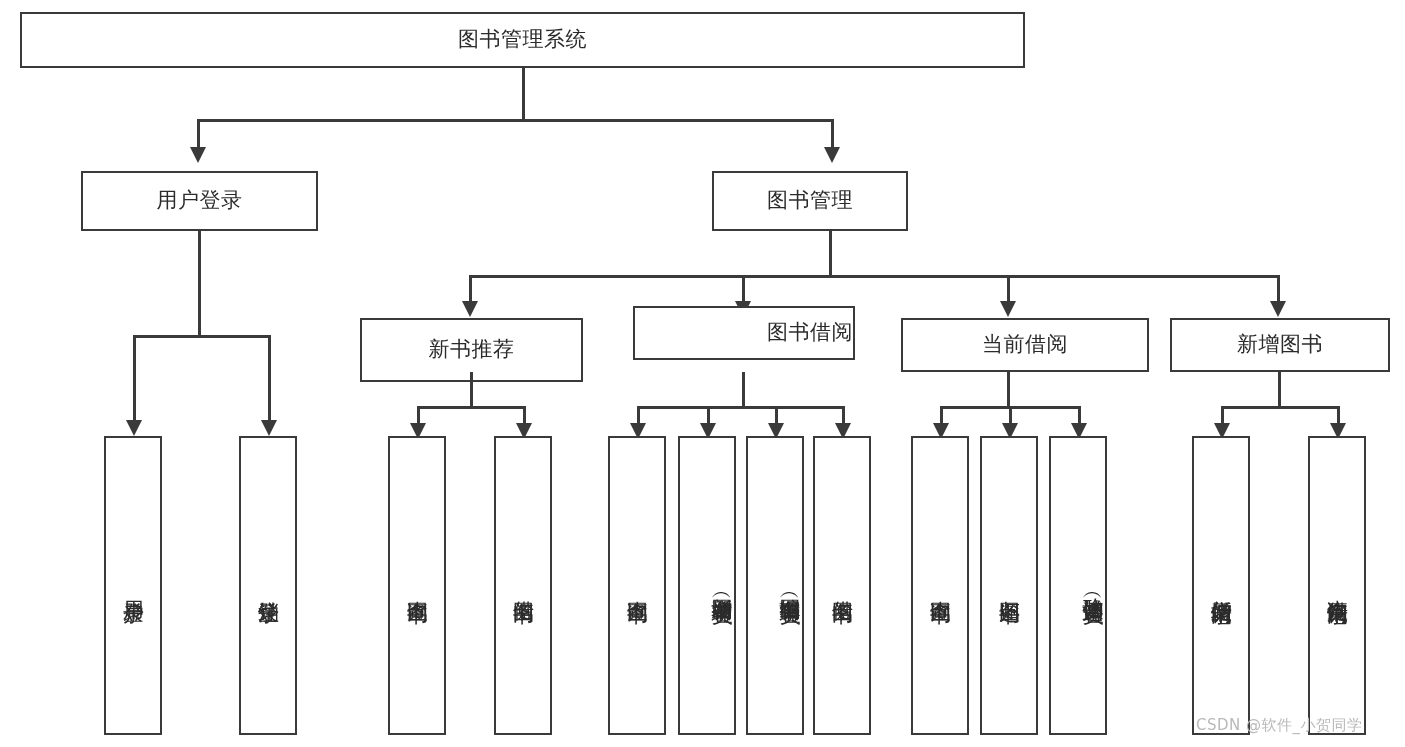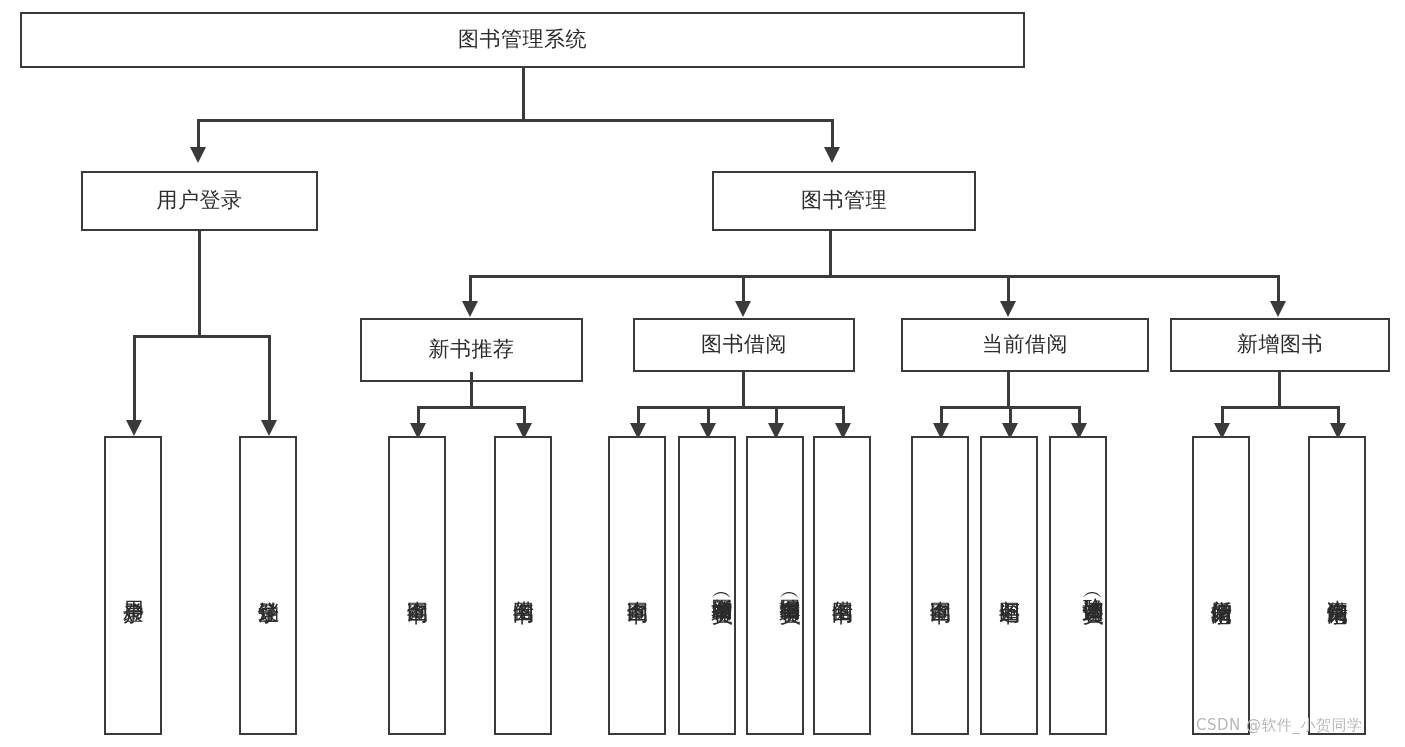--- a/index.html
+++ b/index.html
@@ -92,21 +92,21 @@
   <div class="hline" style="left:197px; top:119px; width:637px;"></div>
 
   <div class="vline" style="left:197px; top:119px; height:28px;"></div>
   <div class="arrow" style="left:190px; top:147px;"></div>
   <div class="vline" style="left:831px; top:119px; height:28px;"></div>
   <div class="arrow" style="left:824px; top:147px;"></div>
 
   <div class="node horiz" style="left:81px; top:171px; width:237px; height:60px;">
     <span>用户登录</span>
   </div>
-  <div class="node horiz" style="left:712px; top:171px; width:264px; height:60px;">
+  <div class="node horiz" style="left:712px; top:171px; width:196px; height:60px;">
     <span>图书管理</span>
   </div>
 
   <div class="vline" style="left:198px; top:231px; height:104px;"></div>
   <div class="hline" style="left:133px; top:335px; width:137px;"></div>
   <div class="vline" style="left:133px; top:335px; height:85px;"></div>
   <div class="arrow" style="left:126px; top:420px;"></div>
   <div class="vline" style="left:268px; top:335px; height:85px;"></div>
   <div class="arrow" style="left:261px; top:420px;"></div>
 
@@ -117,21 +117,21 @@
   <div class="vline" style="left:742px; top:275px; height:26px;"></div>
   <div class="arrow" style="left:735px; top:301px;"></div>
   <div class="vline" style="left:1007px; top:275px; height:26px;"></div>
   <div class="arrow" style="left:1000px; top:301px;"></div>
   <div class="vline" style="left:1277px; top:275px; height:26px;"></div>
   <div class="arrow" style="left:1270px; top:301px;"></div>
 
   <div class="node horiz" style="left:360px; top:318px; width:223px; height:64px;">
     <span>新书推荐</span>
   </div>
-  <div class="node horiz" style="left:633px; top:318px; width:222px; height:54px;">
+  <div class="node horiz" style="left:633px; top:306px; width:222px; height:54px;justify-content:flex-end;">
     <span>图书借阅</span>
   </div>
   <div class="node horiz" style="left:901px; top:318px; width:248px; height:54px;">
     <span>当前借阅</span>
   </div>
   <div class="node horiz" style="left:1170px; top:318px; width:220px; height:54px;">
     <span>新增图书</span>
   </div>
 
   <div class="vline" style="left:470px; top:372px; height:34px;"></div>

